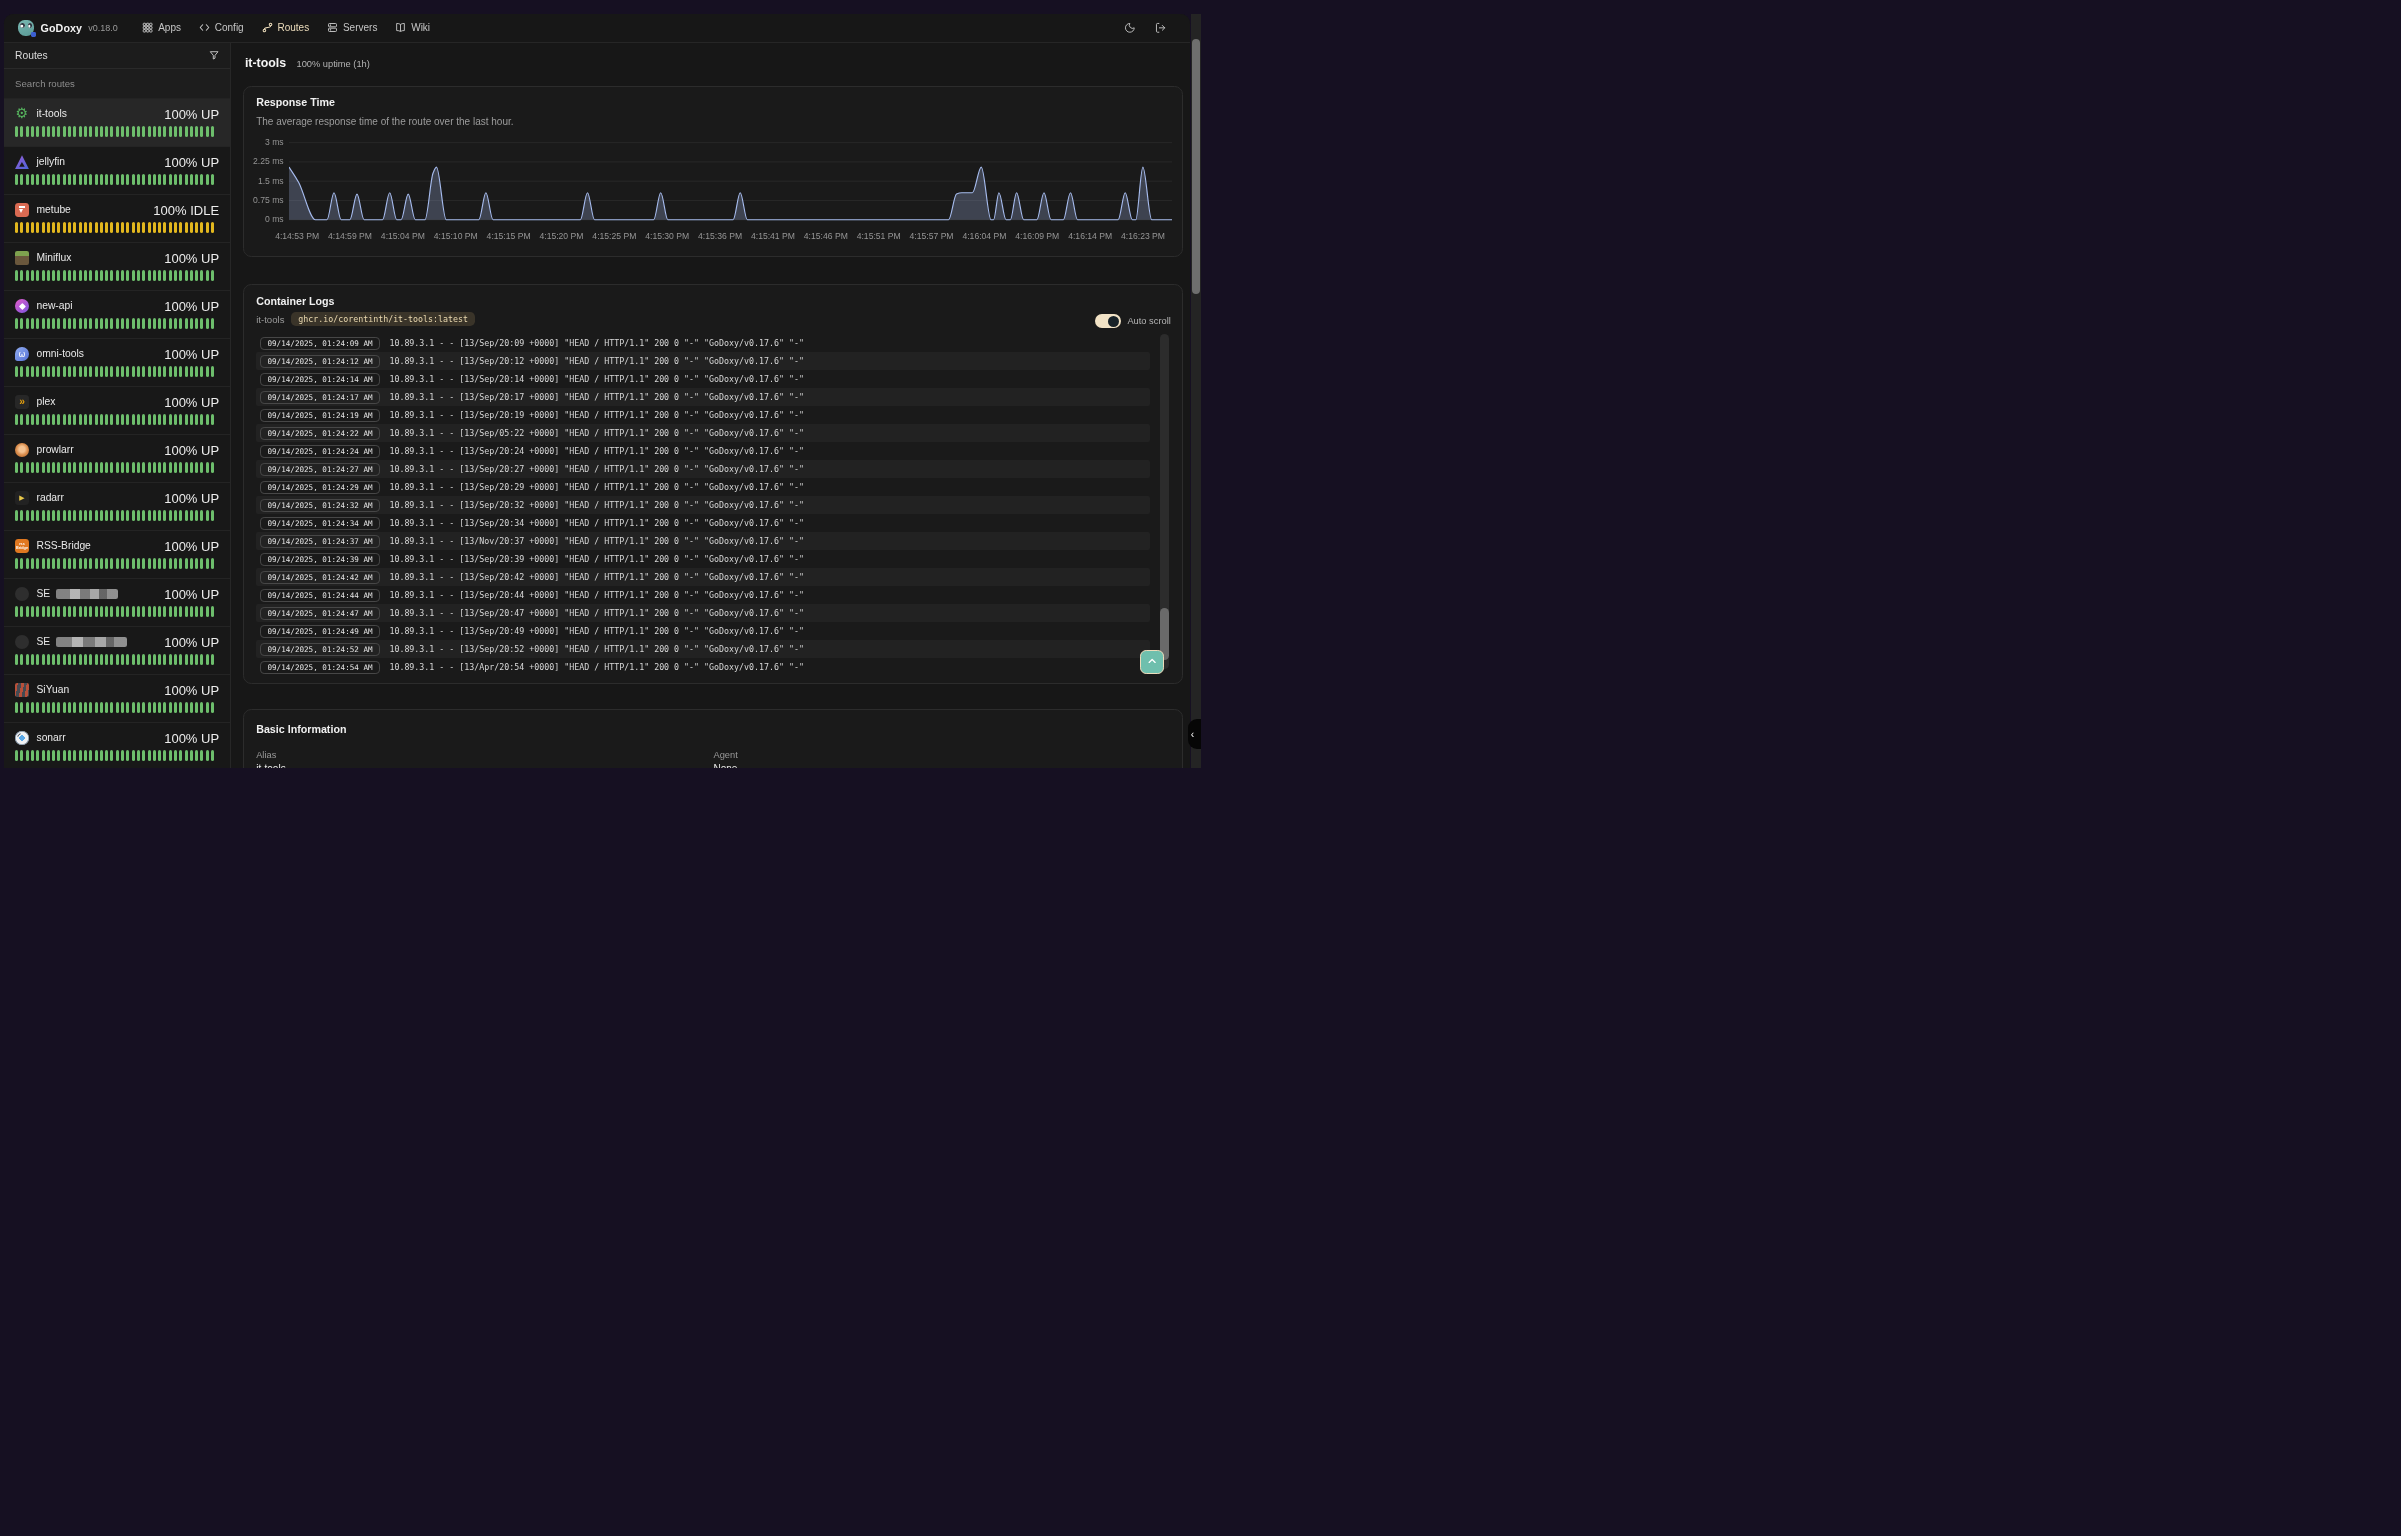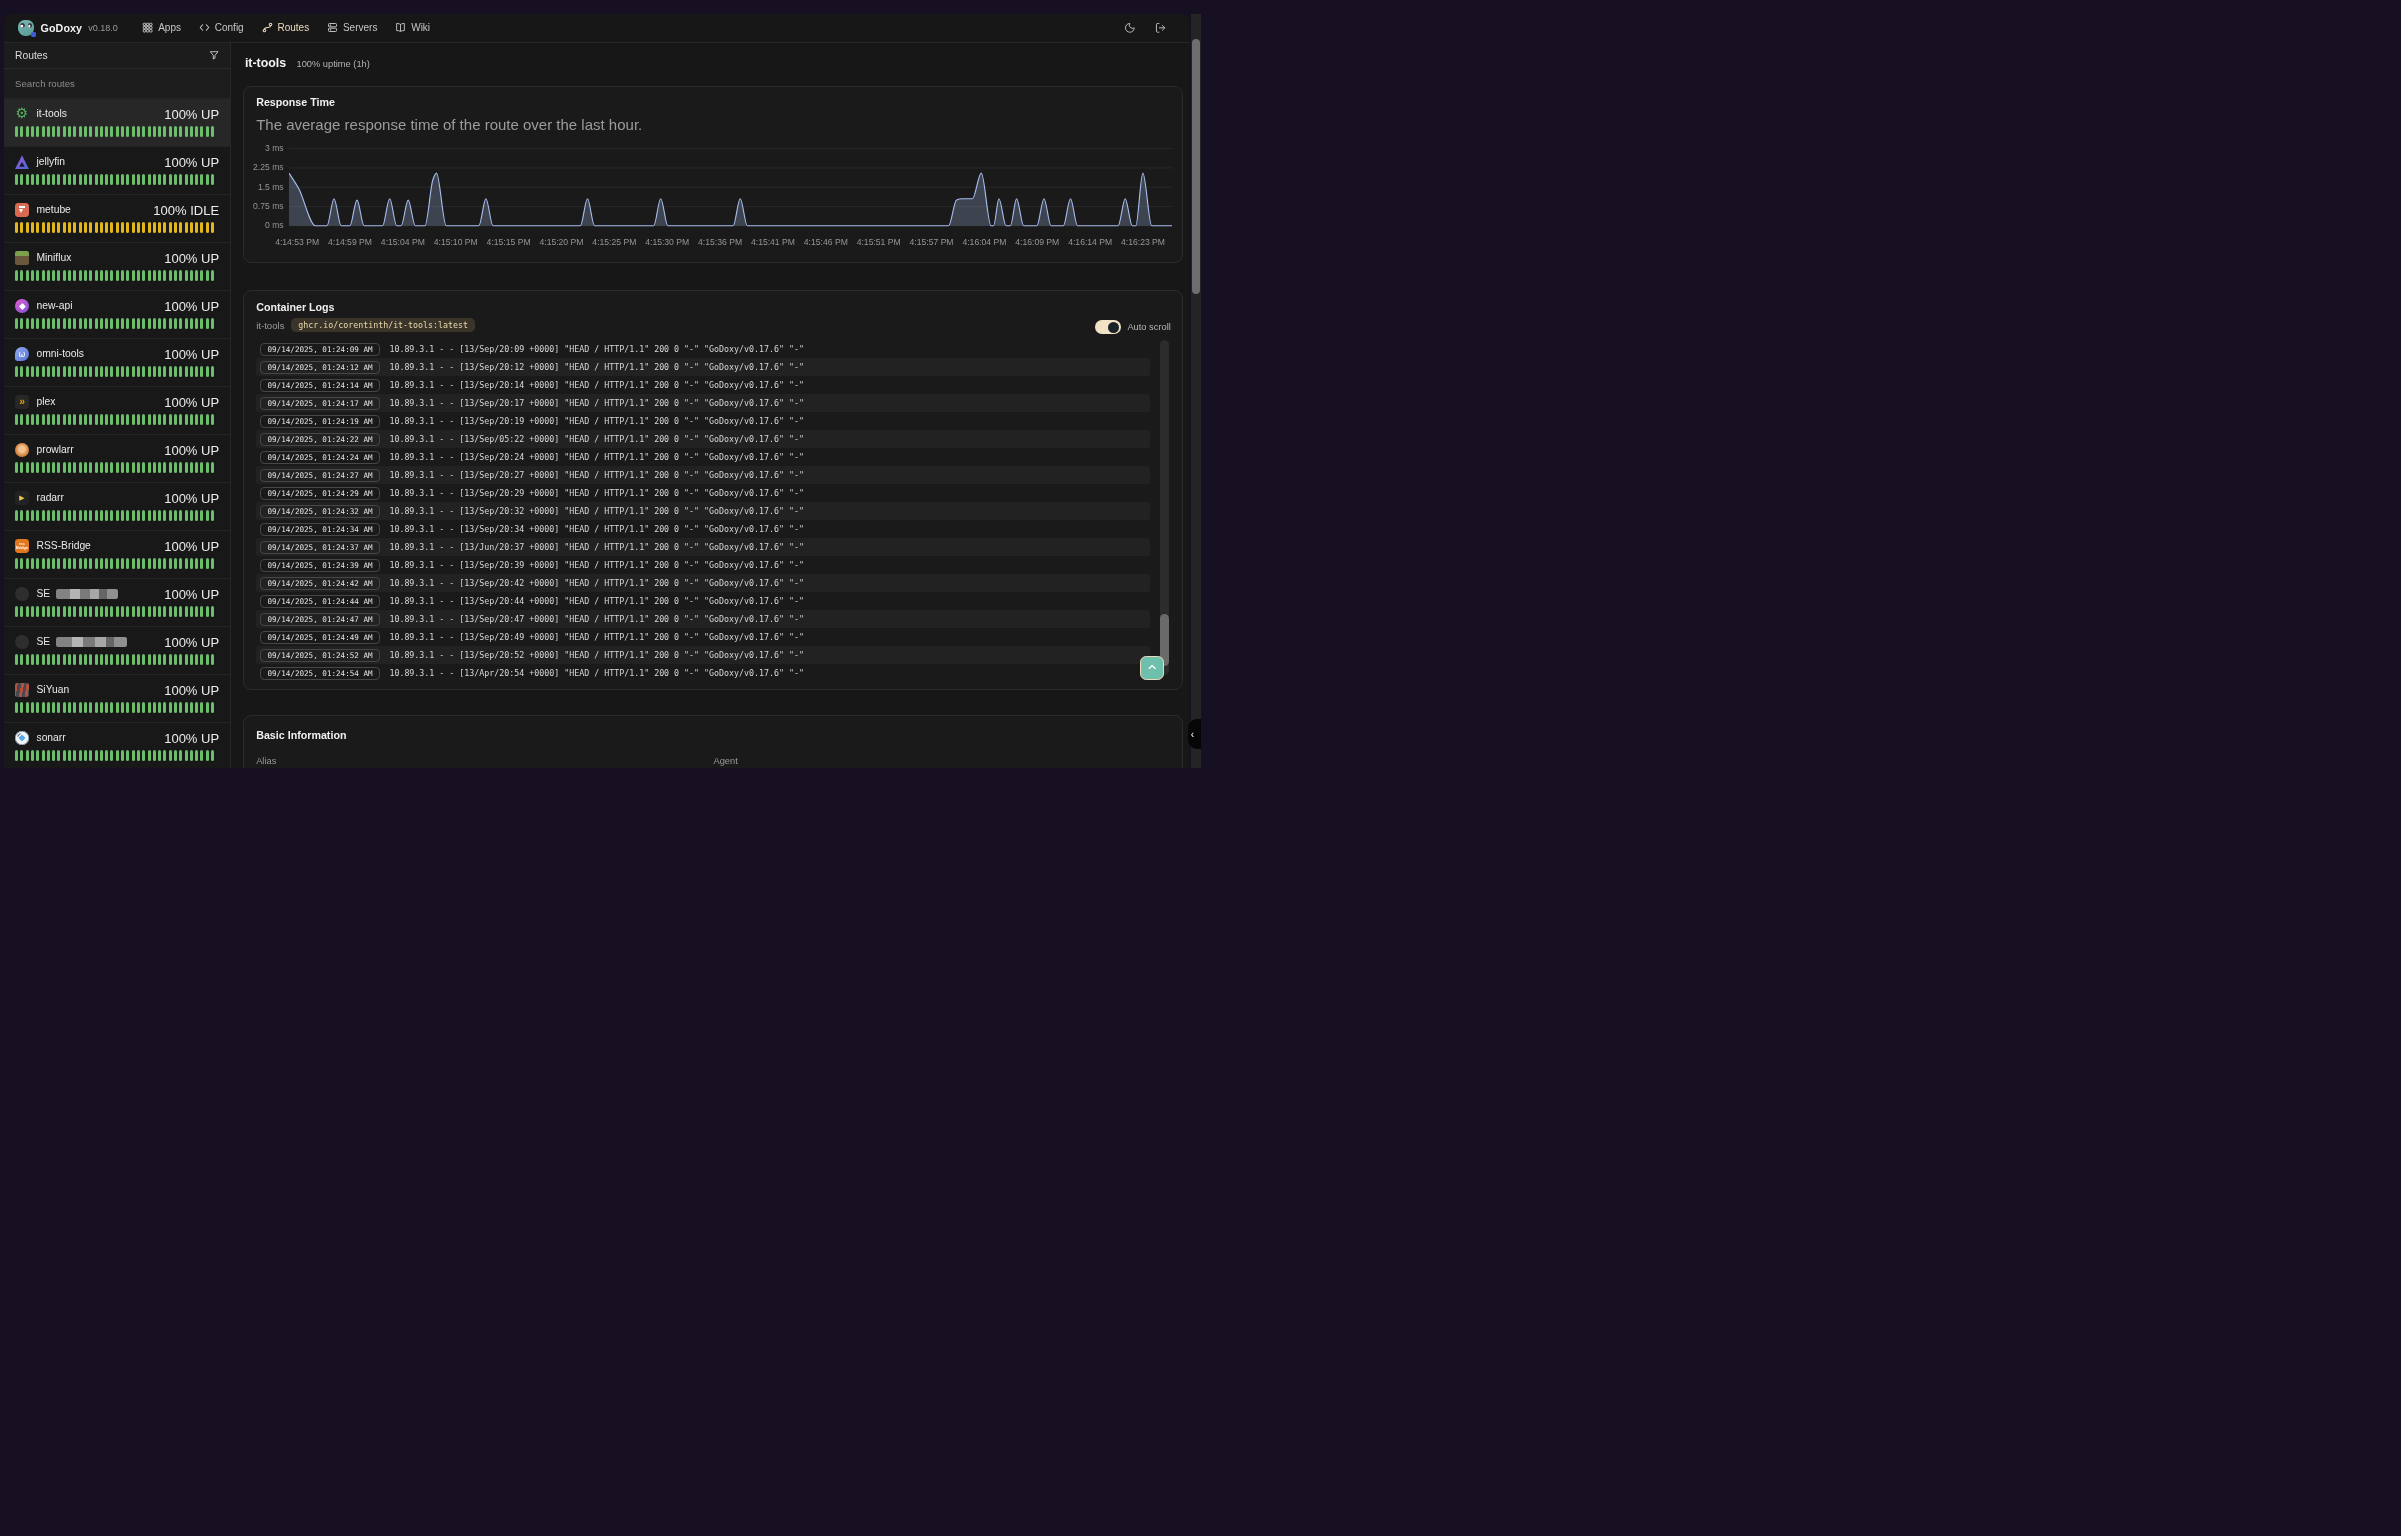--- a/index.html
+++ b/index.html
@@ -83,21 +83,21 @@
       clip-path:polygon(0 0,35% 0,50% 50%,0 35%,0 0); }
 
   
   .content { flex:1; min-width:0; padding:11.7px 0 0 12.4px; position:relative; overflow:hidden; }
   .page-head { display:flex; align-items:baseline; gap:10.3px; margin:1.4px 1.4px 16px; }
   .page-title { font-size:12.4px; font-weight:700; color:#f4f4f4; }
   .page-uptime { font-size:9.3px; color:#b3b3b3; }
 
   .card { width:940px; background:#1a1a1a; border:0.7px solid #2c2c2c; border-radius:8.3px; padding:9.6px 11.7px; position:relative; }
   .card h2 { font-size:10.7px; font-weight:700; color:#f0f0f0; margin-bottom:4.1px; }
-  .card .sub { font-size:15px; color:#9c9c9c;margin-top:8px; }
+  .card .sub { font-size:10px; color:#9c9c9c;margin-top:8px; }
 
   
   .chart-wrap { display:flex; margin-top:9.6px; }
   .ylabels { width:33px; position:relative; height:87px; flex:none; }
   .ylabels div { position:absolute; right:5.5px; font-size:8.6px; color:#949494; white-space:nowrap; }
   .plot-col { width:883px; }
   .plot-col svg { display:block; }
   .xlabels { position:relative; height:16.5px; margin-top:5.5px; }
   .xlabels span { position:absolute; transform:translateX(-50%); font-size:8.6px; color:#969696; white-space:nowrap; top:1.4px; }
 
@@ -1016,21 +1016,21 @@
     <span class="log-msg">10.89.3.1 - - [13/Sep/20:32 +0000] "HEAD / HTTP/1.1" 200 0 "-" "GoDoxy/v0.17.6" "-"</span>
   </div>
 
   <div class="log-row">
     <span class="log-ts">09/14/2025, 01:24:34 AM</span>
     <span class="log-msg">10.89.3.1 - - [13/Sep/20:34 +0000] "HEAD / HTTP/1.1" 200 0 "-" "GoDoxy/v0.17.6" "-"</span>
   </div>
 
   <div class="log-row alt">
     <span class="log-ts">09/14/2025, 01:24:37 AM</span>
-    <span class="log-msg">10.89.3.1 - - [13/Jun/20:37 +0000] "HEAD / HTTP/1.1" 200 0 "-" "GoDoxy/v0.17.6" "-"</span>
+    <span class="log-msg">10.89.3.1 - - [13/Nov/20:37 +0000] "HEAD / HTTP/1.1" 200 0 "-" "GoDoxy/v0.17.6" "-"</span>
   </div>
 
   <div class="log-row">
     <span class="log-ts">09/14/2025, 01:24:39 AM</span>
     <span class="log-msg">10.89.3.1 - - [13/Sep/20:39 +0000] "HEAD / HTTP/1.1" 200 0 "-" "GoDoxy/v0.17.6" "-"</span>
   </div>
 
   <div class="log-row alt">
     <span class="log-ts">09/14/2025, 01:24:42 AM</span>
     <span class="log-msg">10.89.3.1 - - [13/Sep/20:42 +0000] "HEAD / HTTP/1.1" 200 0 "-" "GoDoxy/v0.17.6" "-"</span>

